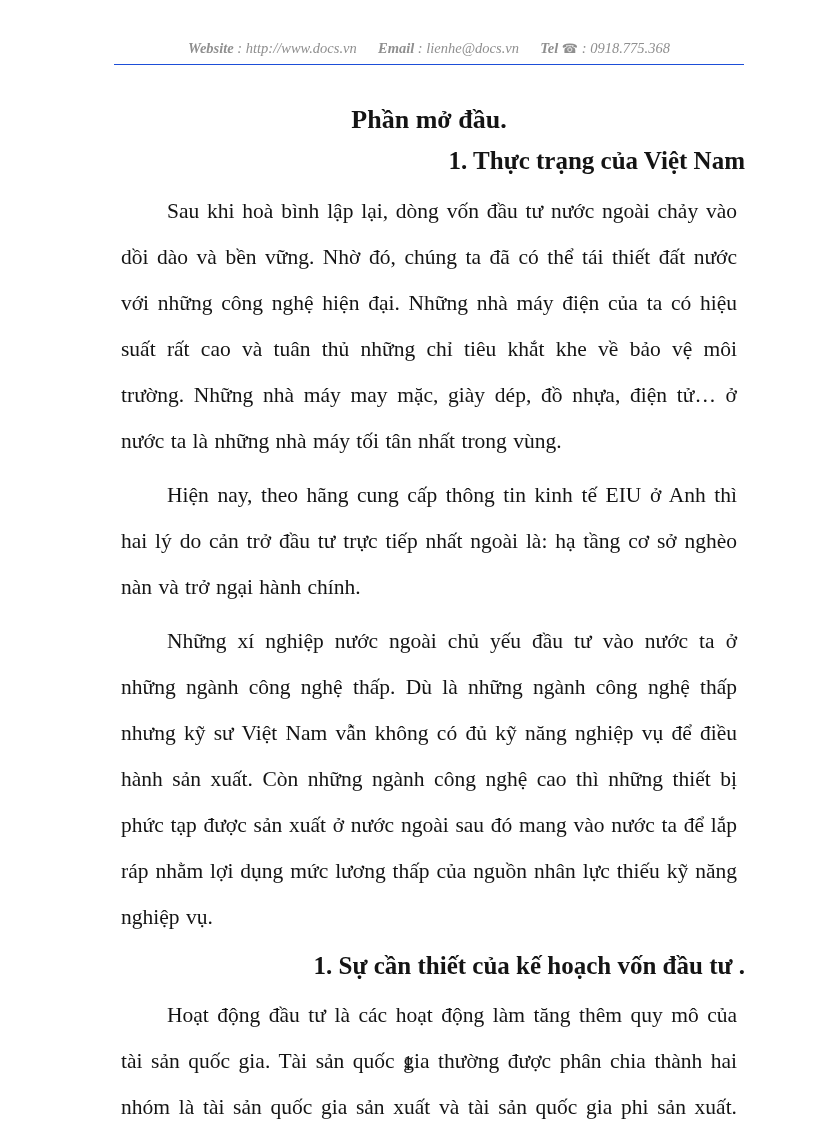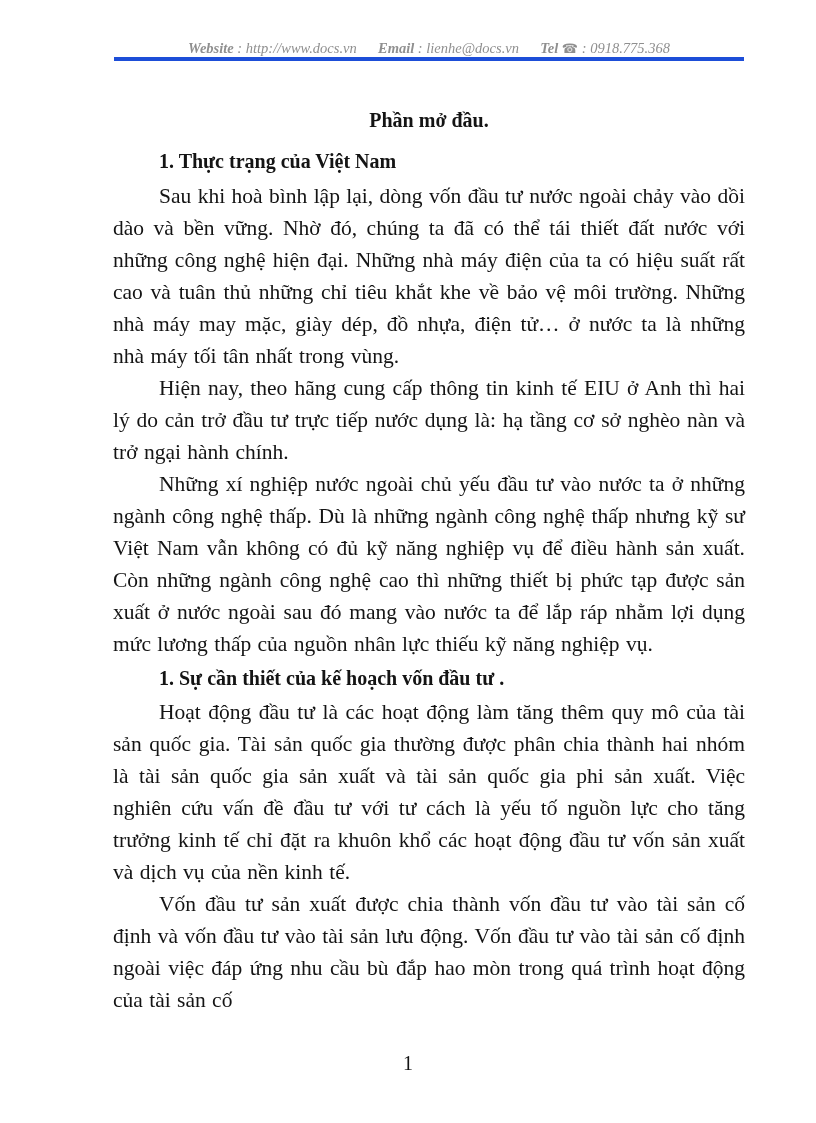--- a/index.html
+++ b/index.html
@@ -19,53 +19,55 @@
   
   .doc-header {
     position: absolute;
     top: 40px;
     left: 114px;
     width: 630px;
     text-align: center;
     font-style: italic;
     font-size: 14.5px;
     color: #8f8f8f;
-    border-bottom: 4px solid #1d4ed8;
+    border-bottom: 1px solid #1d4ed8;
+    padding-bottom: 7px;
     white-space: nowrap;
   }
   .doc-header .lbl { font-weight: bold; }
   .doc-header .gap { display: inline-block; width: 14px; }
   .doc-header .phone-glyph { font-style: normal; font-size: 13px; }
   
   .content {
     position: absolute;
     top: 102px;
     left: 113px;
     width: 632px;
   }
   .doc-title {
     text-align: center;
     font-weight: bold;
-    font-size: 20px;
+    font-size: 26px;
     line-height: 36px;
     margin: 0 0 5px 0;
   }
   .doc-heading {
     font-weight: bold;
-    font-size: 20px;
+    font-size: 25px;
     line-height: 36.6px;
     text-indent: 46px;
     margin: 0;
+    text-align: right;
   }
   .doc-para {
     font-size: 21.5px;
-    line-height: 32px;
+    line-height: 46px;
     text-align: justify;
     text-indent: 46px;
-    margin: 0;
+    margin: 8px;
     word-spacing: 1px;
   }
   
   .page-footer {
     position: absolute;
     bottom: 48px;
     left: 0;
     width: 100%;
     text-align: center;
     font-size: 20px;
@@ -87,21 +89,21 @@
     <span class="lbl">Tel</span>
     <span class="phone-glyph">☎</span>
     <span>: 0918.775.368</span>
   </div>
 
   <div class="content">
     <p class="doc-title">Phần mở đầu.</p>
 
     <p class="doc-heading">1. Thực trạng của Việt Nam</p>
     <p class="doc-para">Sau khi hoà bình lập lại, dòng vốn đầu tư nước ngoài chảy vào dồi dào và bền vững. Nhờ đó, chúng ta đã có thể tái thiết đất nước với những công nghệ hiện đại. Những nhà máy điện của ta có hiệu suất rất cao và tuân thủ những chỉ tiêu khắt khe về bảo vệ môi trường. Những nhà máy may mặc, giày dép, đồ nhựa, điện tử… ở nước ta là những nhà máy tối tân nhất trong vùng.</p>
-    <p class="doc-para">Hiện nay, theo hãng cung cấp thông tin kinh tế EIU ở Anh thì hai lý do cản trở đầu tư trực tiếp nước dụng là: hạ tầng cơ sở nghèo nàn và trở ngại hành chính.</p>
+    <p class="doc-para">Hiện nay, theo hãng cung cấp thông tin kinh tế EIU ở Anh thì hai lý do cản trở đầu tư trực tiếp nhất ngoài là: hạ tầng cơ sở nghèo nàn và trở ngại hành chính.</p>
     <p class="doc-para">Những xí nghiệp nước ngoài chủ yếu đầu tư vào nước ta ở những ngành công nghệ thấp. Dù là những ngành công nghệ thấp nhưng kỹ sư Việt Nam vẫn không có đủ kỹ năng nghiệp vụ để điều hành sản xuất. Còn những ngành công nghệ cao thì những thiết bị phức tạp được sản xuất ở nước ngoài sau đó mang vào nước ta để lắp ráp nhằm lợi dụng mức lương thấp của nguồn nhân lực thiếu kỹ năng nghiệp vụ.</p>
 
     <p class="doc-heading">1. Sự cần thiết của kế hoạch vốn đầu tư .</p>
     <p class="doc-para">Hoạt động đầu tư là các hoạt động làm tăng thêm quy mô của tài sản quốc gia. Tài sản quốc gia thường được phân chia thành hai nhóm là tài sản quốc gia sản xuất và tài sản quốc gia phi sản xuất. Việc nghiên cứu vấn đề đầu tư với tư cách là yếu tố nguồn lực cho tăng trưởng kinh tế chỉ đặt ra khuôn khổ các hoạt động đầu tư vốn sản xuất và dịch vụ của nền kinh tế.</p>
     <p class="doc-para">Vốn đầu tư sản xuất được chia thành vốn đầu tư vào tài sản cố định và vốn đầu tư vào tài sản lưu động. Vốn đầu tư vào tài sản cố định ngoài việc đáp ứng nhu cầu bù đắp hao mòn trong quá trình hoạt động của tài sản cố</p>
   </div>
 
   <div class="page-footer">1</div>
 
 </div>

